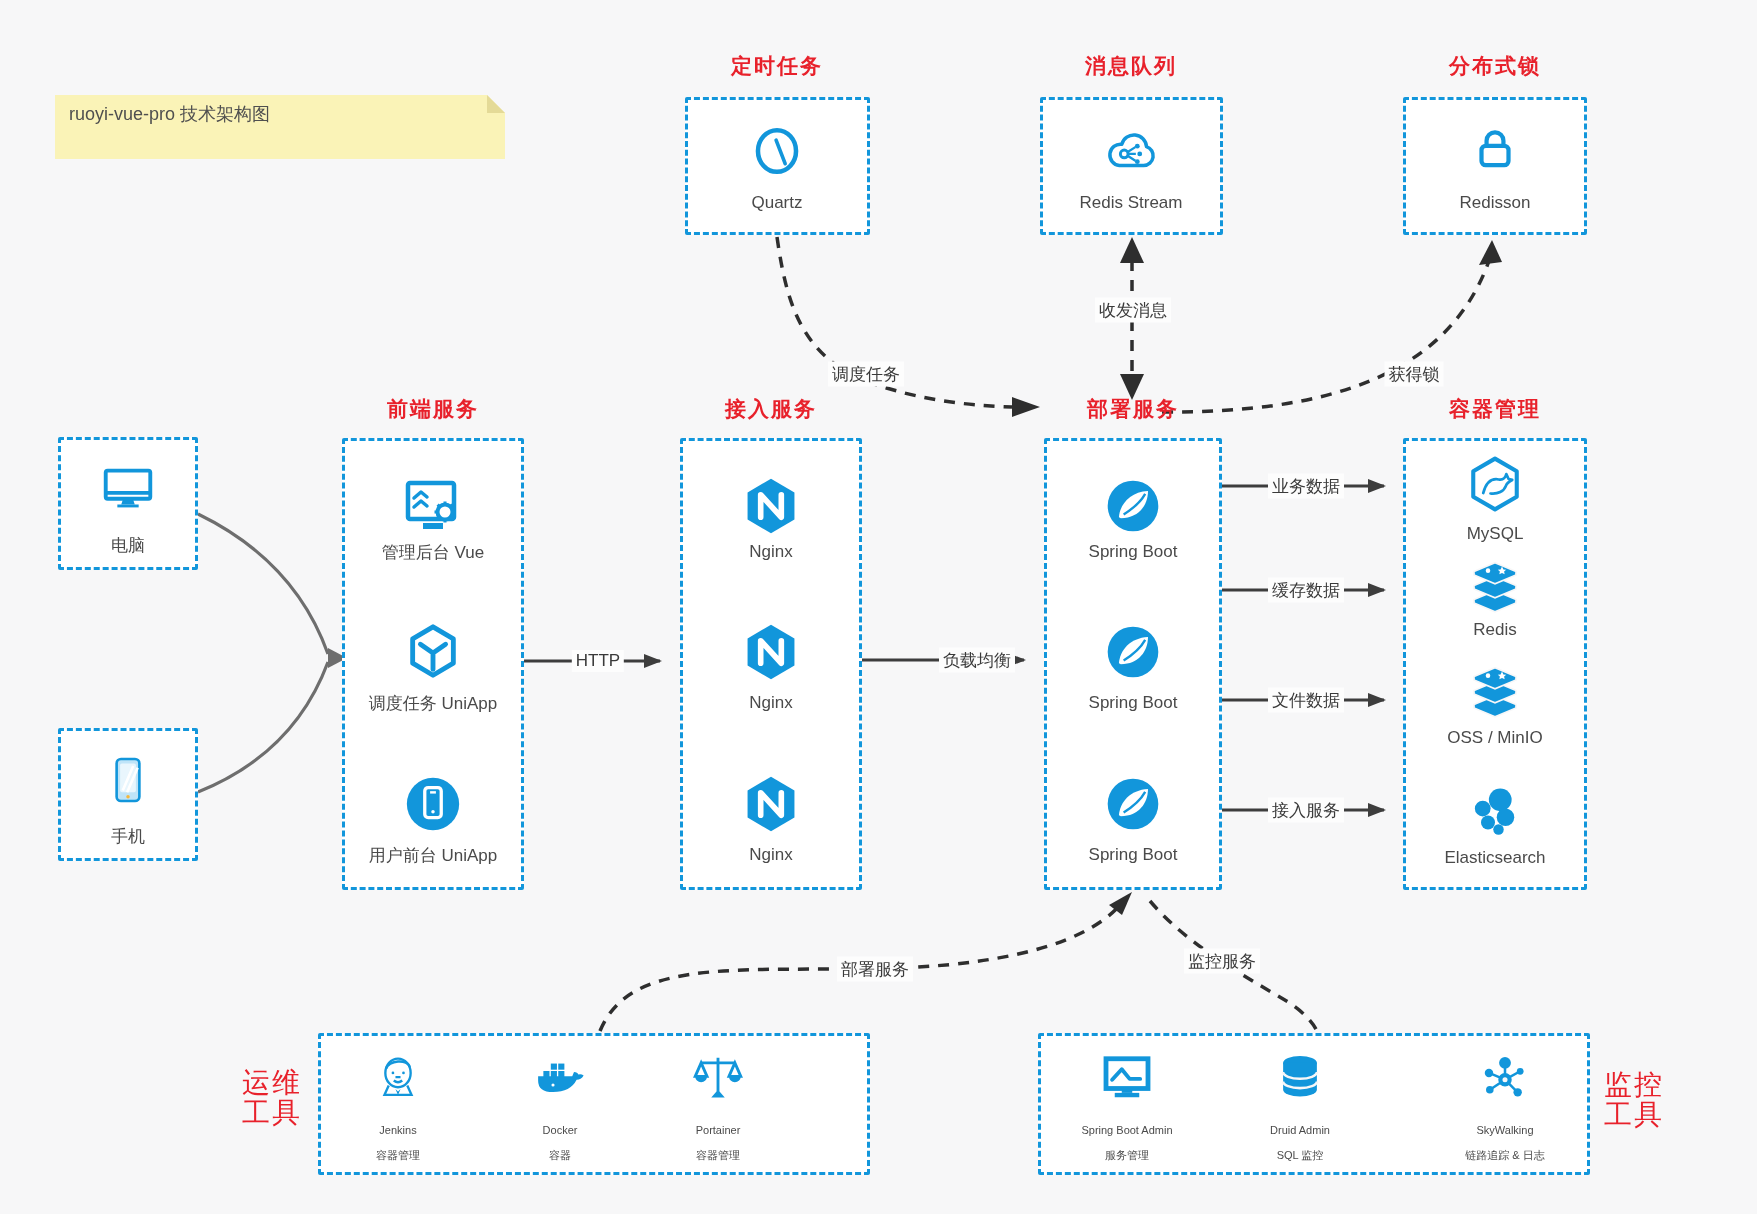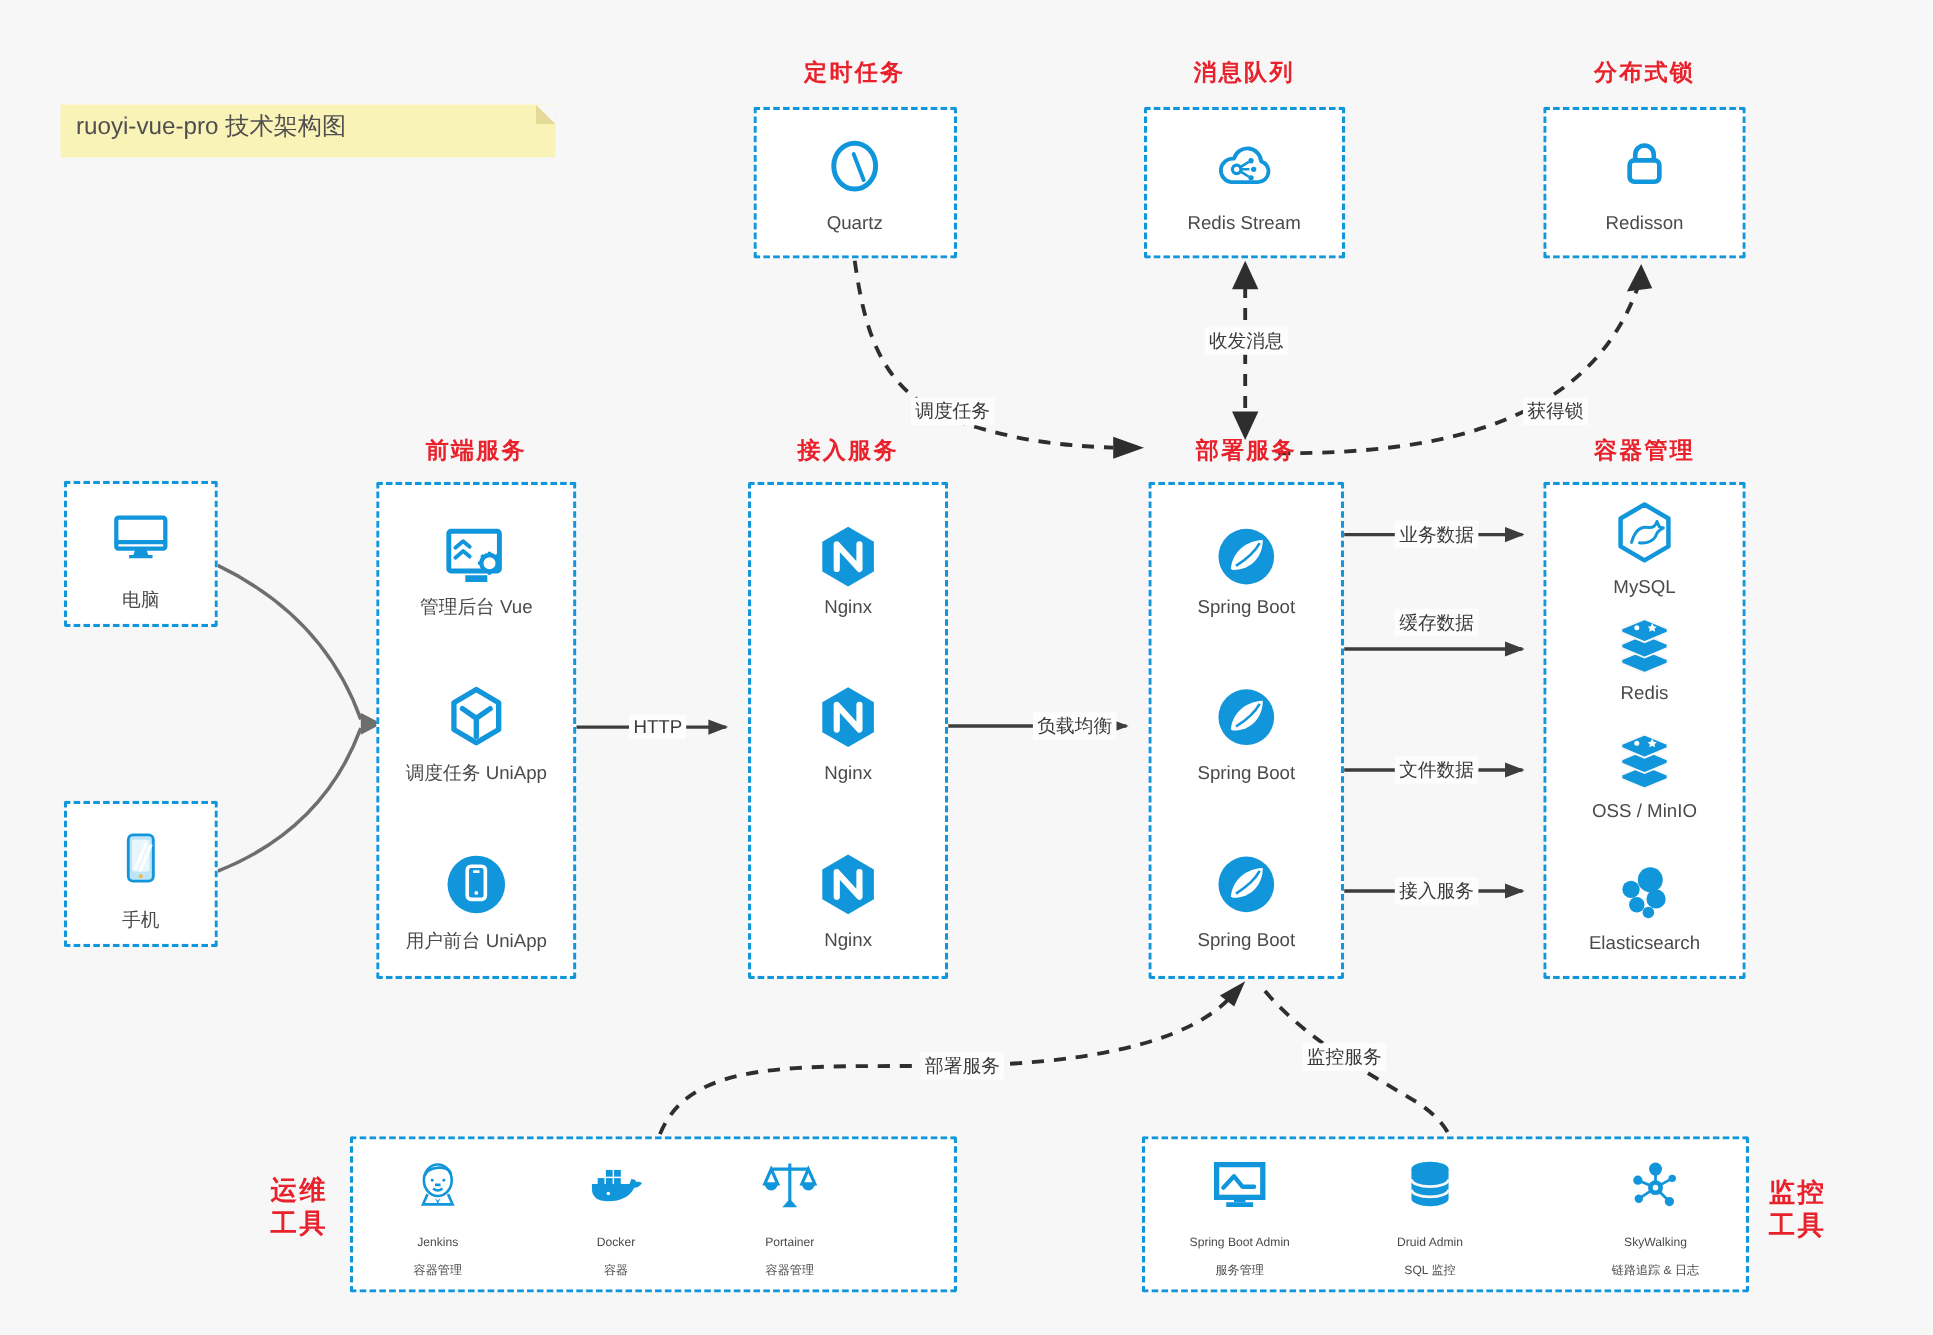--- a/index.html
+++ b/index.html
@@ -13,23 +13,23 @@
     position:relative;width:1757px;height:1214px;background:var(--bg);
     overflow:hidden;font-family:"Liberation Sans","DejaVu Sans",sans-serif;
   }
   .edges{position:absolute;left:0;top:0;z-index:1;}
   .dbox{position:absolute;border:3px dashed var(--blue);background:#fff;border-radius:2px;box-sizing:border-box;z-index:2;}
   .glabel{position:absolute;transform:translate(-50%,-50%);font-size:21px;font-weight:bold;color:var(--red);letter-spacing:2px;white-space:nowrap;z-index:3;}
   .node-icon{position:absolute;transform:translate(-50%,-50%);z-index:3;line-height:0;}
   .node-icon svg{width:100%;height:auto;display:block;}
   .node-label{position:absolute;transform:translate(-50%,-50%);font-size:17px;color:var(--ink);white-space:nowrap;z-index:3;}
   .edge-label{position:absolute;transform:translate(-50%,-50%);font-size:17px;color:#3a3a3a;background:#fdfdfd;padding:1px 4px;white-space:nowrap;z-index:4;}
-  .side-label{position:absolute;transform:translate(-50%,-50%);font-size:24px;font-weight:bold;color:var(--red);line-height:30px;text-align:left;white-space:nowrap;z-index:3;letter-spacing:2px;}
-  .note{position:absolute;left:55px;top:95px;width:450px;height:48px;background:#faf3b7;color:#4f4f4f;
-        font-size:22px;line-height:25px;padding:7px 0 0 14px;box-sizing:border-box;z-index:3;}
+  .side-label{position:absolute;transform:translate(-50%,-50%);font-size:28px;font-weight:normal;color:var(--red);line-height:30px;text-align:left;white-space:nowrap;z-index:3;letter-spacing:2px;}
+  .note{position:absolute;left:55px;top:95px;width:450px;height:64px;background:#faf3b7;color:#4f4f4f;
+        font-size:18px;line-height:25px;padding:7px 0 0 14px;box-sizing:border-box;z-index:3;}
   .note-fold{position:absolute;right:0;top:0;width:18px;height:18px;}
   .bname{position:absolute;transform:translate(-50%,-50%);font-size:11px;color:var(--ink);white-space:nowrap;z-index:3;}
 </style>
 </head>
 <body>
 
 <div id="canvas">
 
   <svg class="edges" width="1757" height="1214" viewBox="0 0 1757 1214">
     <defs>
@@ -258,21 +258,21 @@
       <circle cx="44" cy="38" r="10"></circle>
       <circle cx="24" cy="44" r="8"></circle>
       <circle cx="36" cy="52" r="6"></circle>
     </svg>
   </div>
   <div class="node-label" style="left:1495px;top:858px">Elasticsearch</div>
 
   <div class="edge-label" style="left:598px;top:661px">HTTP</div>
   <div class="edge-label" style="left:977px;top:660px">负载均衡</div>
   <div class="edge-label" style="left:1306px;top:486px">业务数据</div>
-  <div class="edge-label" style="left:1306px;top:566px">缓存数据</div>
+  <div class="edge-label" style="left:1306px;top:590px">缓存数据</div>
   <div class="edge-label" style="left:1306px;top:700px">文件数据</div>
   <div class="edge-label" style="left:1306px;top:810px">接入服务</div>
   <div class="edge-label" style="left:866px;top:374px">调度任务</div>
   <div class="edge-label" style="left:1133px;top:310px">收发消息</div>
   <div class="edge-label" style="left:1414px;top:374px">获得锁</div>
   <div class="edge-label" style="left:875px;top:969px">部署服务</div>
   <div class="edge-label" style="left:1222px;top:961px">监控服务</div>
 
   <div class="side-label" style="left:272px;top:1098px">
     <div>运维</div>

